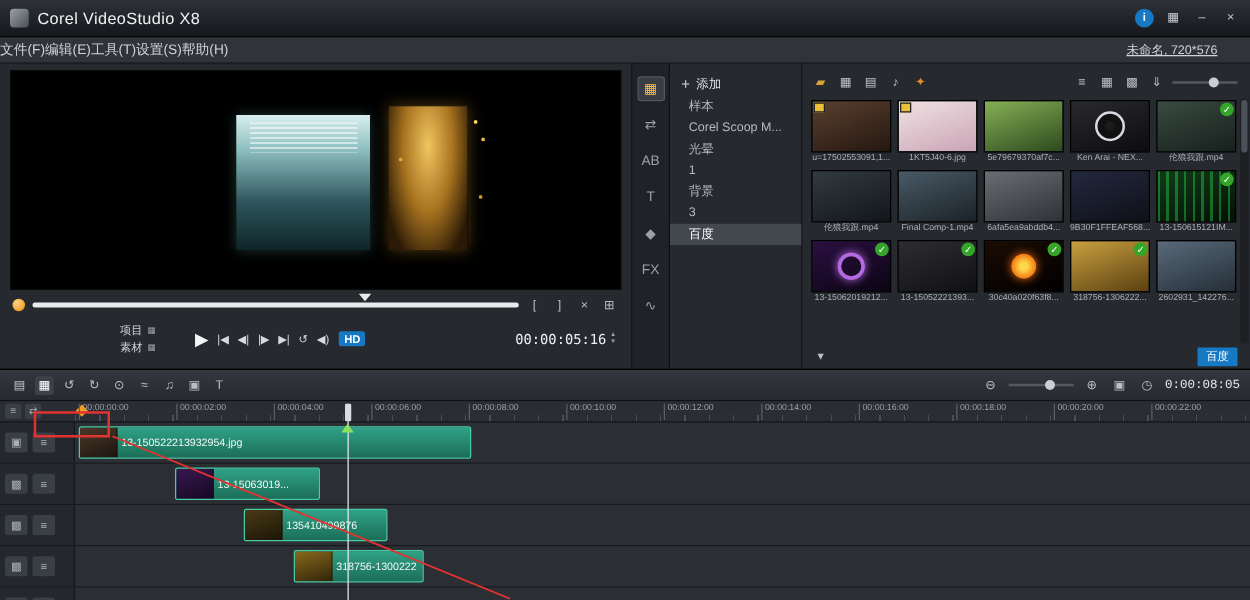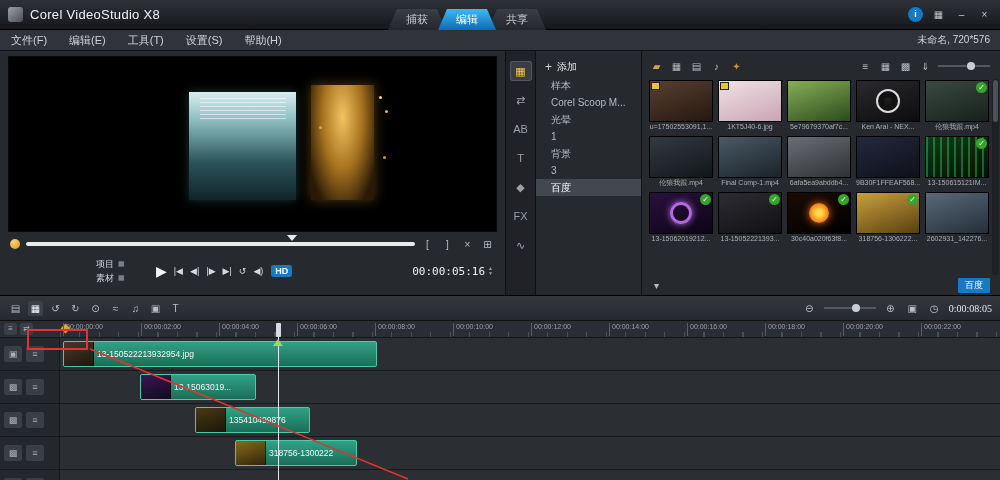--- a/index.html
+++ b/index.html
@@ -14,22 +14,22 @@
   .tab-bar { position:absolute; left:392px; top:9px; display:flex; }
   .tab { height:21px; line-height:21px; padding:0 18px; font-size:11px; color:#c4c9cf; background:linear-gradient(#3a3e45,#23262b); clip-path:polygon(9px 0,calc(100% - 9px) 0,100% 100%,0 100%); margin:0 -4px; }
   .tab.active { background:linear-gradient(#41b7f1,#0a6cb8); color:#fff; z-index:2; }
   .win-controls { margin-left:auto; display:flex; align-items:center; gap:8px; }
   .win-btn { width:15px; height:15px; font-size:10px; line-height:15px; text-align:center; color:#c4c9cf; }
   .win-btn.info { background:#1779c4; color:#fff; border-radius:50%; font-size:9px; font-weight:bold; }
 
   
   .menubar { position:absolute; top:30px; left:0; width:1000px; height:21px; background:#303339; display:flex; align-items:center; font-size:11px; border-bottom:1px solid #121316; }
   .menu-items { display:flex; }
-  .menu-item { padding:0 11px; line-height:20px; color:#ced3d9; }
-  .project-info { margin-left:auto; padding-right:10px; font-size:10px; color:#cfd4da; }
+  .menu-item { padding:0 0; line-height:20px; color:#ced3d9; }
+  .project-info { margin-left:auto; padding-right:26px; font-size:10px; color:#cfd4da;text-decoration:underline; }
 
   
   .main { position:absolute; top:51px; left:0; width:1000px; height:244px; display:flex; }
 
   .preview-panel { width:506px; background:#26292e; padding:5px 8px 0 8px; border-right:1px solid #101114; }
   .video { position:relative; height:176px; background:#000; border:1px solid #0a0a0a; overflow:hidden; }
   .img-woman { position:absolute; left:37%; top:20%; width:22%; height:62%; background:linear-gradient(180deg,#d9edee 0%,#8fc0c2 25%,#2c545a 65%,#0f2429 100%); box-shadow:0 0 10px rgba(120,200,200,.25); }
   .img-woman:before { content:""; position:absolute; left:10%; top:6%; width:80%; height:22%; background:repeating-linear-gradient(180deg,rgba(255,255,255,.55) 0 1px,transparent 1px 4px); }
   .img-statue { position:absolute; left:62%; top:16%; width:13%; height:66%; background:radial-gradient(ellipse at 50% 28%,#f0c560 0%,#a6721f 45%,#2a1905 85%); box-shadow:0 0 12px rgba(230,170,50,.35); }
   .img-statue:after { content:""; position:absolute; right:-8px; top:10%; width:3px; height:3px; border-radius:50%; background:#ffd76a; box-shadow:6px 14px 0 #e8b84a, -60px 30px 0 #d9a83a, 4px 60px 0 #c99a30; }
@@ -86,21 +86,21 @@
   .deco-sun { position:absolute; left:50%; top:50%; width:20px; height:20px; margin:-10px 0 0 -10px; border-radius:50%; background:radial-gradient(circle,#ffd84a 20%,#f07a10 70%,#c03000 100%); box-shadow:0 0 8px #f06a10; }
   .deco-matrix { position:absolute; inset:0; background:repeating-linear-gradient(90deg,rgba(40,255,90,.35) 0 2px,transparent 2px 7px); }
   .lib-footer { position:absolute; left:7px; right:10px; bottom:2px; height:16px; display:flex; align-items:center; }
   .folder-tag { background:#1779c4; color:#fff; font-size:9px; padding:1px 7px; border-radius:1px; }
   .lib-scrollbar { position:absolute; right:1px; top:28px; bottom:20px; width:7px; background:#1d1f23; border-radius:3px; }
   .lib-scrollbar .sb-thumb { position:absolute; top:1px; left:1px; width:5px; height:42px; background:#4c5058; border-radius:3px; }
 
   
   .timeline { position:absolute; top:295px; left:0; width:1000px; height:185px; background:#23262b; border-top:1px solid #000; }
   .tl-toolbar { height:25px; display:flex; align-items:center; gap:7px; padding:0 8px; background:linear-gradient(#34373e,#26292e); border-bottom:1px solid #111; }
-  .tl-timecode { font-family:Liberation Serif, serif; font-size:10px; color:#e6eaee; }
+  .tl-timecode { font-family:Liberation Mono, monospace; font-size:10px; color:#e6eaee; }
   .ruler-left { position:absolute; left:0; top:25px; width:60px; height:17px; background:#2a2d33; border-bottom:1px solid #15171a; display:flex; align-items:center; gap:3px; padding-left:4px; }
   .mini-btn { width:13px; height:12px; font-size:8px; line-height:12px; text-align:center; color:#aab0b7; background:#3a3e45; border-radius:2px; }
   .ruler { position:absolute; left:60px; right:0; top:25px; height:17px; background:repeating-linear-gradient(90deg,#4a4e55 0 1px,transparent 1px 19.5px) left bottom/100% 5px no-repeat,#2a2d33; border-bottom:1px solid #15171a; }
   .ruler-label { position:absolute; top:2px; font-size:7px; color:#9aa1a9; border-left:1px solid #5a5e65; padding-left:2px; height:13px; }
   .ruler-start { position:absolute; left:2px; top:4px; width:7px; height:7px; background:#f0a020; transform:rotate(45deg); }
   .ph-top { position:absolute; left:276px; top:27px; width:5px; height:14px; background:#d8dce2; border-radius:1px; z-index:6; }
   .tracks { position:absolute; left:0; right:0; top:42px; bottom:0; overflow:hidden; }
   .track-row { position:relative; height:33px; border-bottom:1px solid #17191d; }
   .row-head { position:absolute; left:0; top:0; width:60px; height:100%; background:#24272c; border-right:1px solid #15171a; display:flex; align-items:center; gap:4px; padding-left:4px; }
   .row-head .mini-btn { width:18px; height:16px; line-height:16px; font-size:9px; }
@@ -114,25 +114,20 @@
   .annotation { position:absolute; left:0; top:0; z-index:50; pointer-events:none; }
 </style>
 </head>
 <body>
 
 <div class="app">
 
   <div class="titlebar">
     <div class="app-icon"></div>
     <div class="app-title">Corel VideoStudio X8</div>
-    <div class="tab-bar" id="tabBar">
-        <div class="tab">捕获</div>
-        <div class="tab active">编辑</div>
-        <div class="tab">共享</div>
-      </div>
     <div class="win-controls" id="winControls">
         <span class="win-btn info">i</span>
         <span class="win-btn">▦</span>
         <span class="win-btn">–</span>
         <span class="win-btn">×</span>
       </div>
   </div>
 
   <div class="menubar">
     <div class="menu-items" id="menuItems">
@@ -416,21 +411,21 @@
               <span class="clip-label">135410499876</span>
             </div>
           </div>
         </div>
         <div class="track-row">
           <div class="row-head">
             <span class="mini-btn">▩</span>
             <span class="mini-btn">≡</span>
           </div>
           <div class="row-body">
-            <div class="clip" style="left: 175px; width: 122px;">
+            <div class="clip" style="left: 175px; width: 104px;">
               <div class="clip-thumb" style="background: linear-gradient(160deg, rgb(138, 106, 28), rgb(48, 36, 10));"></div>
               <span class="clip-label">318756-1300222</span>
             </div>
           </div>
         </div>
         <div class="track-row">
           <div class="row-head">
             <span class="mini-btn">♪</span>
             <span class="mini-btn">≡</span>
           </div>

